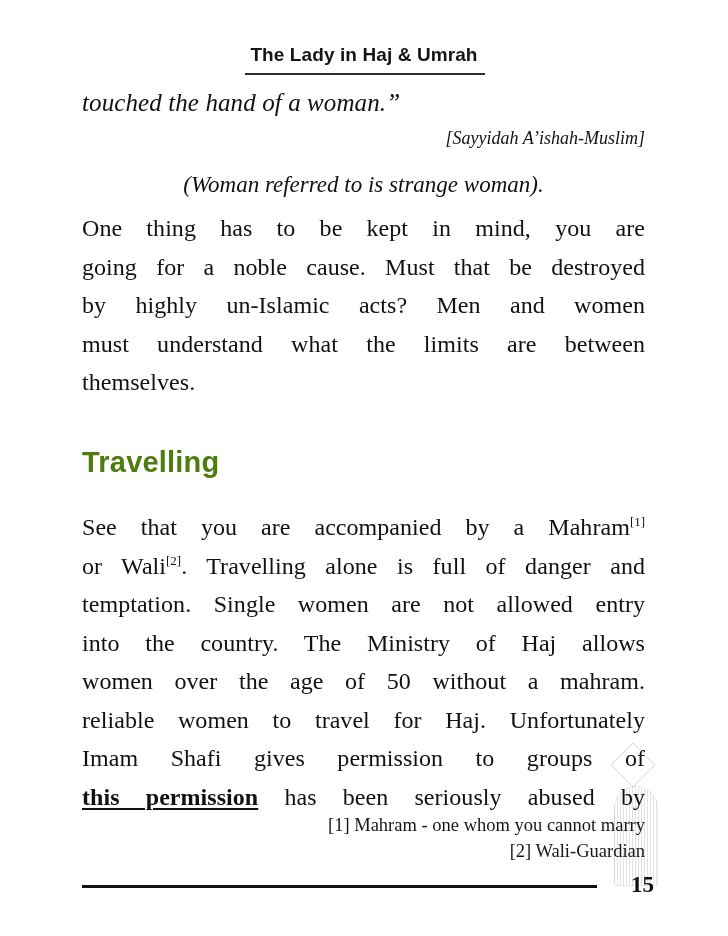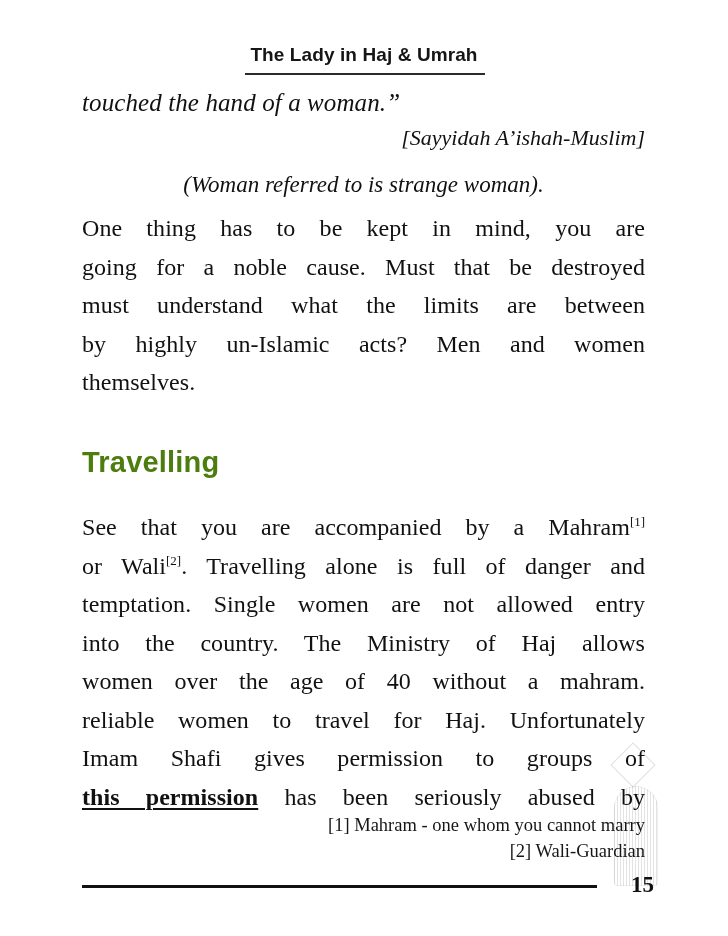--- a/index.html
+++ b/index.html
@@ -59,21 +59,21 @@
     top: 86px;
     font-style: italic;
     font-size: 25px;
     line-height: 34px;
     letter-spacing: 0.1px;
     white-space: nowrap;
   }
   .quote-attrib {
     top: 126px;
     font-style: italic;
-    font-size: 22px;
+    font-size: 18px;
     line-height: 24px;
     text-align: right;
   }
   .paren-note {
     top: 170px;
     font-style: italic;
     font-size: 23px;
     line-height: 30px;
     text-align: center;
   }
@@ -203,33 +203,33 @@
 
   <div class="col quote-line">touched the hand of a woman.”</div>
 
   <div class="col quote-attrib">[Sayyidah A’ishah-Muslim]</div>
 
   <div class="col paren-note">(Woman referred to is strange woman).</div>
 
   <div class="col body-para p1">
     <span class="ln">One thing has to be kept in mind, you are</span>
     <span class="ln">going for a noble cause. Must that be destroyed</span>
+    <span class="ln">by highly un-Islamic acts? Men and women</span>
     <span class="ln">must understand  what the limits are between</span>
-    <span class="ln">by highly un-Islamic acts? Men and women</span>
     <span class="ln last">themselves.</span>
   </div>
 
   <div class="col sec-heading">Travelling</div>
 
   <div class="col body-para p2">
     <span class="ln"><span>See that you are accompanied by a Mahram</span><sup class="fnref">[1]</sup></span>
     <span class="ln"><span>or Wali</span><sup class="fnref">[2]</sup><span>. Travelling alone is full of danger and</span></span>
     <span class="ln">temptation. Single women are not allowed entry</span>
     <span class="ln">into the country. The Ministry of Haj allows</span>
-    <span class="ln">women over the age of 40 without a mahram.</span>
+    <span class="ln">women over the age of 50 without a mahram.</span>
     <span class="ln">reliable women to travel for Haj. Unfortunately</span>
     <span class="ln">Imam Shafi gives permission to groups of</span>
     <span class="ln"><span class="fn-underline">this permission</span><span> has been seriously abused by</span></span>
   </div>
 
   <div class="diamond"></div>
   <div class="curl"></div>
 
   <div class="footnotes">
     <div class="fn-item">[1] Mahram - one whom you cannot marry</div>

